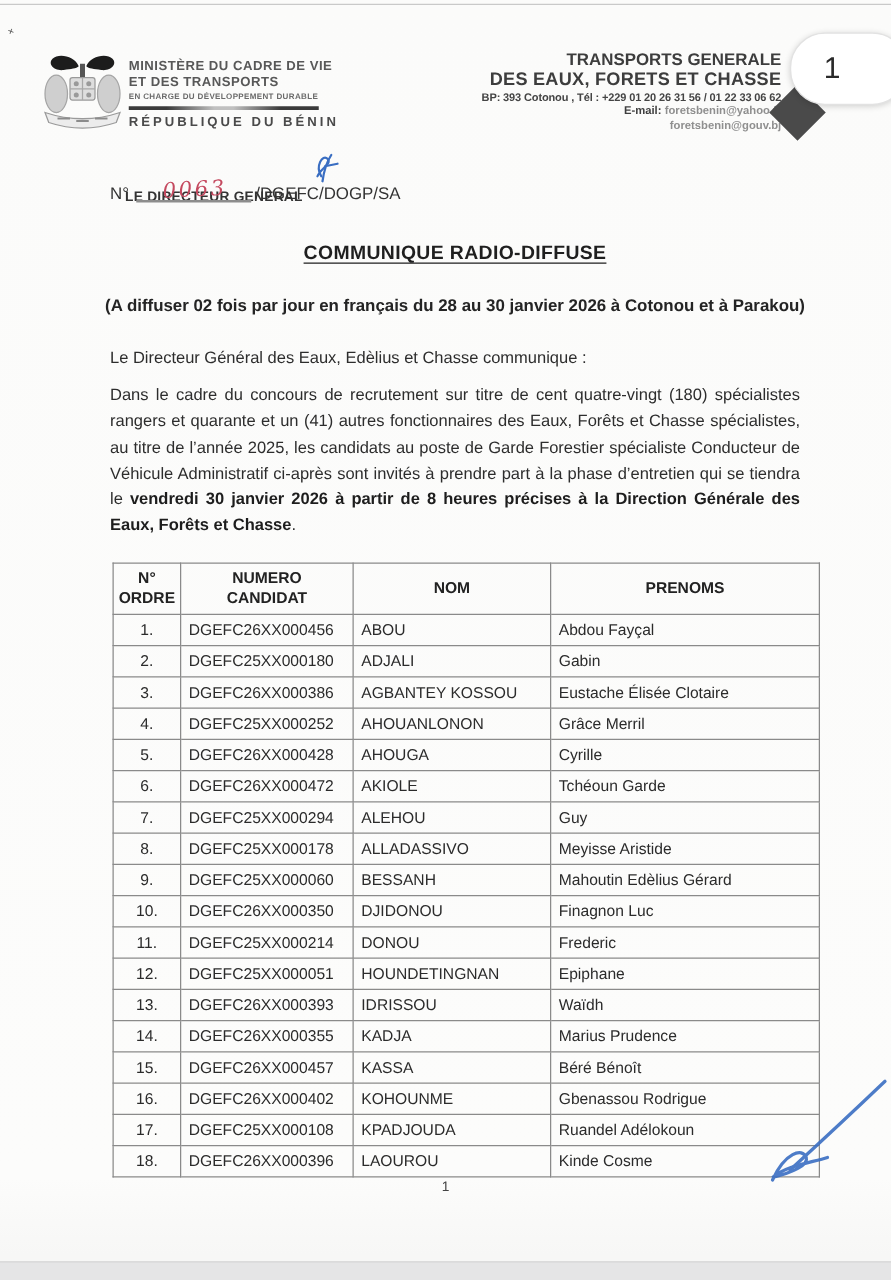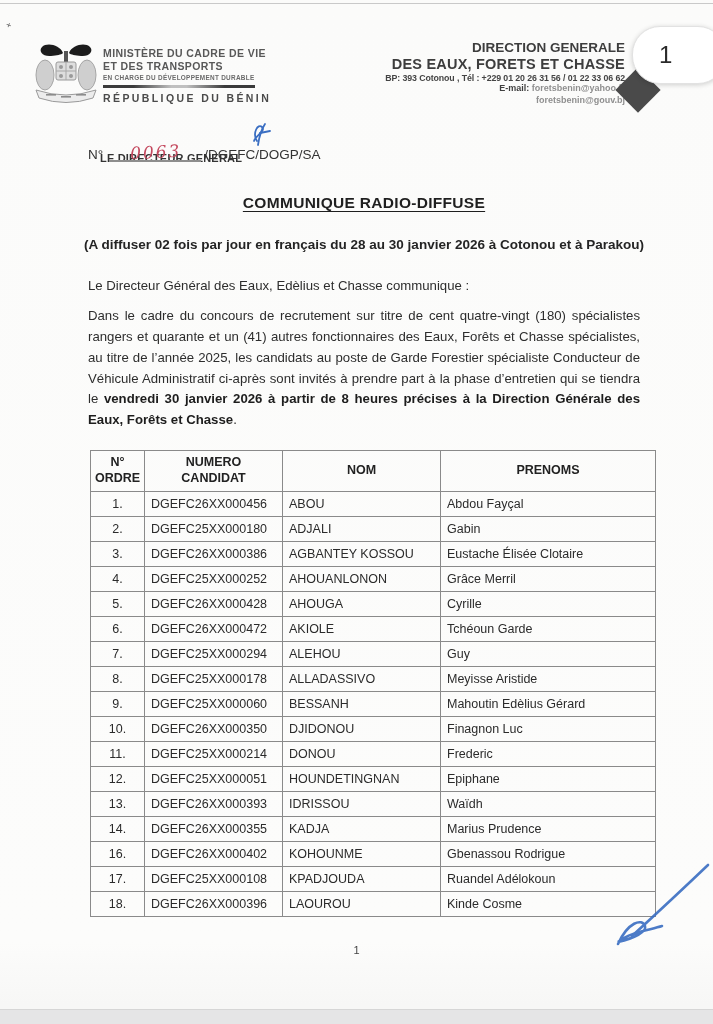--- a/index.html
+++ b/index.html
@@ -100,21 +100,21 @@
   <div class="ministry">
     <div class="l1">MINISTÈRE DU CADRE DE VIE</div>
     <div class="l1">ET DES TRANSPORTS</div>
     <div class="l3">EN CHARGE DU DÉVELOPPEMENT DURABLE</div>
     <div class="divider"></div>
     <div class="rep">RÉPUBLIQUE DU BÉNIN</div>
   </div>
   <div class="director">LE DIRECTEUR GENERAL</div>
 
   <div class="direction">
-    <div class="d1">DIRECTION GENERALE</div>
+    <div class="d1">TRANSPORTS GENERALE</div>
     <div class="d2">DES EAUX, FORETS ET CHASSE</div>
     <div class="bp">BP: 393 Cotonou , Tél : +229 01 20 26 31 56 / 01 22 33 06 62</div>
     <div class="em"><span class="lab">E-mail:</span> <span>foretsbenin@yahoo.fr</span></div>
     <div class="em">foretsbenin@gouv.bj</div>
   </div>
 
   <div class="balloon-tail"></div>
   <div class="balloon">
     <span class="num">1</span>
   </div>
@@ -232,20 +232,26 @@
           <td class="col2">IDRISSOU</td>
           <td class="col3">Waïdh</td>
         </tr>
         <tr>
           <td class="col0">14.</td>
           <td class="col1">DGEFC26XX000355</td>
           <td class="col2">KADJA</td>
           <td class="col3">Marius Prudence</td>
         </tr>
         <tr>
+          <td class="col0">15.</td>
+          <td class="col1">DGEFC26XX000457</td>
+          <td class="col2">KASSA</td>
+          <td class="col3">Béré Bénoît</td>
+        </tr>
+        <tr>
           <td class="col0">16.</td>
           <td class="col1">DGEFC26XX000402</td>
           <td class="col2">KOHOUNME</td>
           <td class="col3">Gbenassou Rodrigue</td>
         </tr>
         <tr>
           <td class="col0">17.</td>
           <td class="col1">DGEFC25XX000108</td>
           <td class="col2">KPADJOUDA</td>
           <td class="col3">Ruandel Adélokoun</td>

